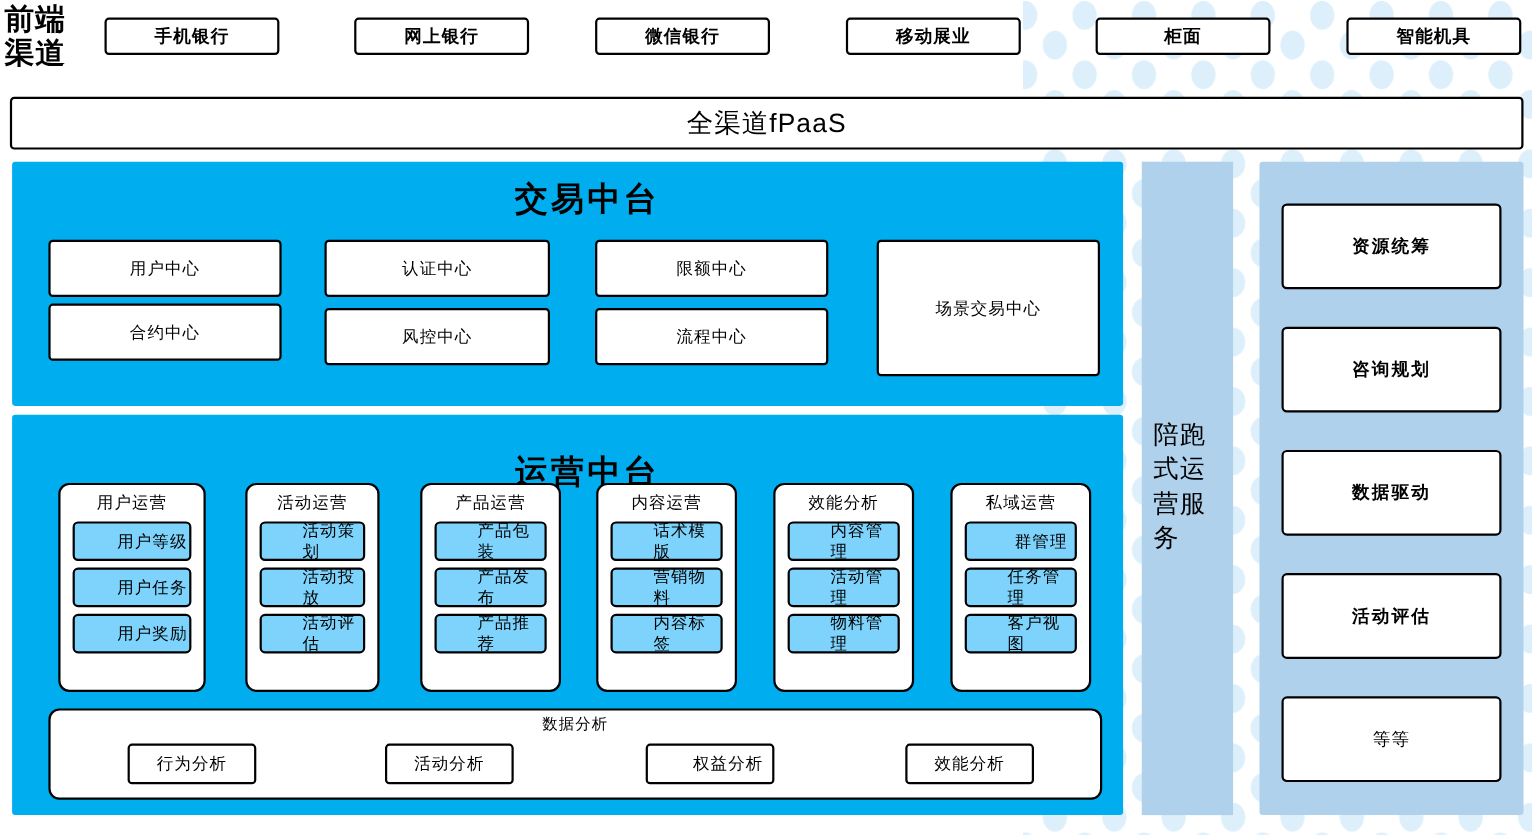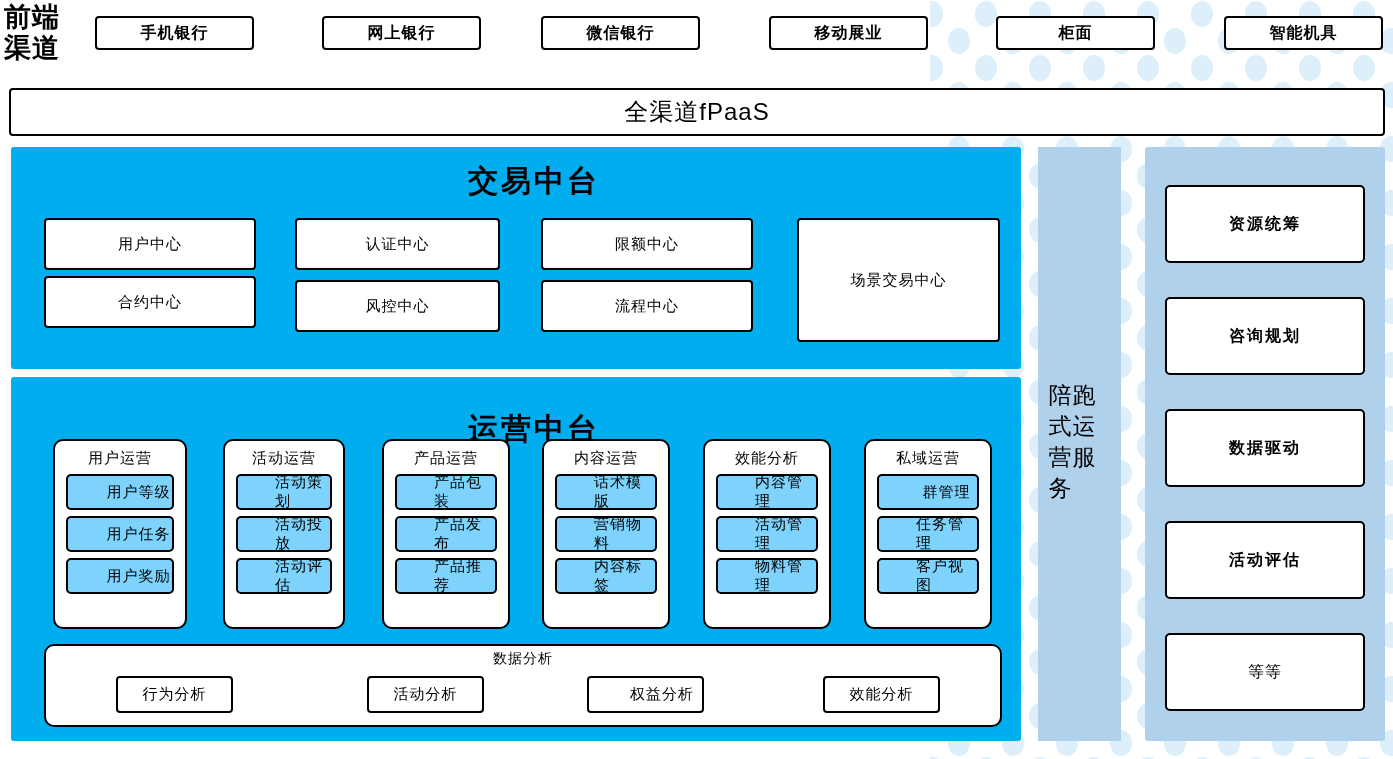--- a/index.html
+++ b/index.html
@@ -296,21 +296,21 @@
   <div class="ops-group" style="left:853px;width:128px;">
     <div class="ops-group-title">私域运营</div>
     <div class="ops-item">群管理</div>
     <div class="ops-item">任务管理</div>
     <div class="ops-item">客户视图</div>
   </div>
 
   <div id="data-analysis">
     <div id="data-analysis-title">数据分析</div>
     <div class="rbox da-item" style="left:70px;">行为分析</div>
-    <div class="rbox da-item" style="left:321px;">活动分析</div>
+    <div class="rbox da-item" style="left:304px;">活动分析</div>
     <div class="rbox da-item" style="left:541px;padding-left:33px;">权益分析</div>
     <div class="rbox da-item" style="left:777px;">效能分析</div>
   </div>
 </div>
 
 <div id="service-col">
   <div id="service-col-text">陪跑式运营服务</div>
 </div>
 
 <div id="right-panel">

